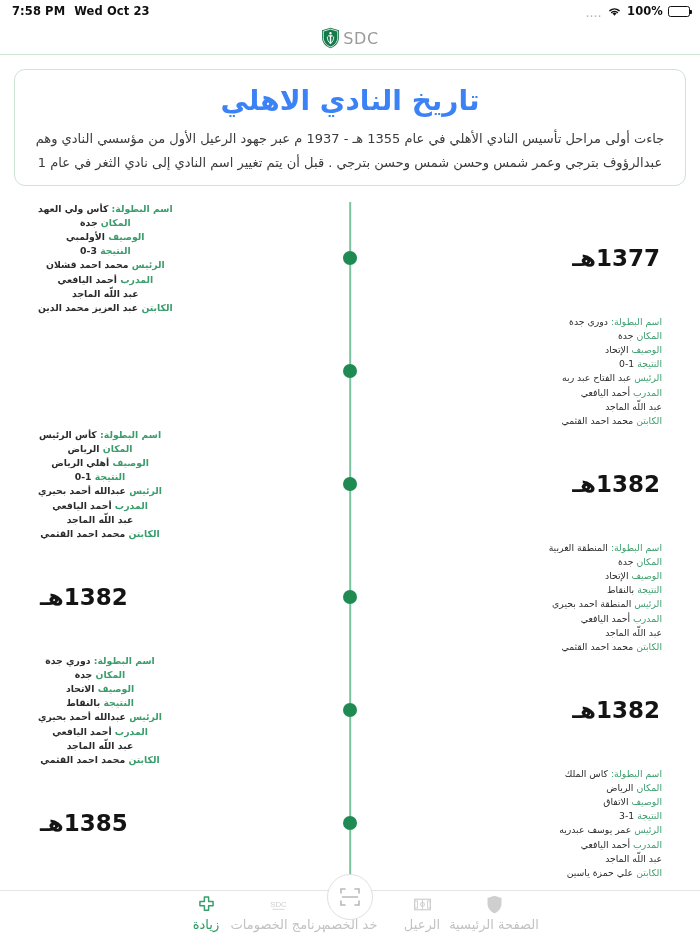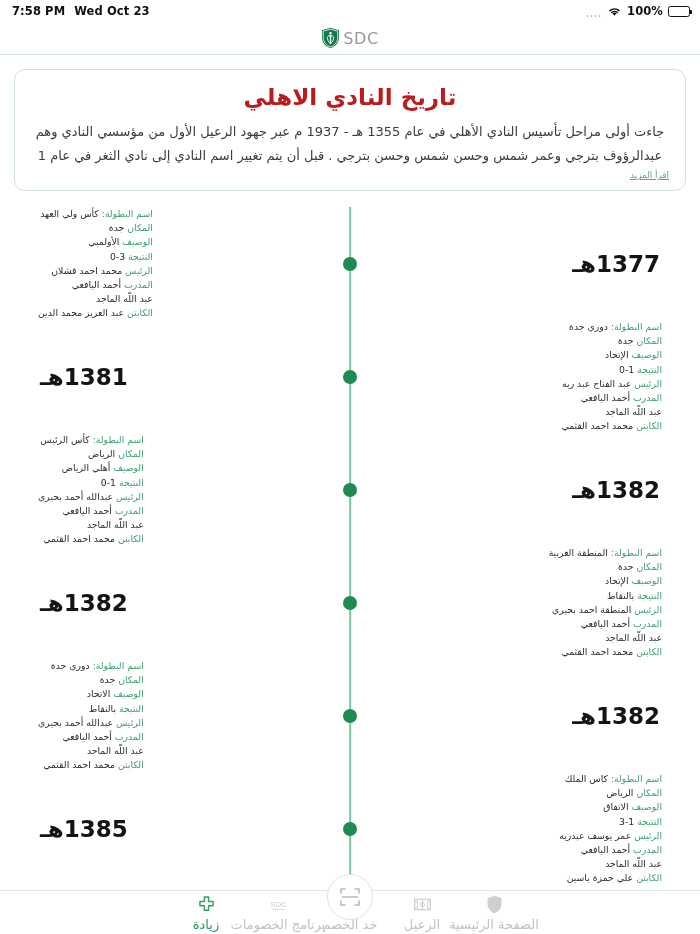--- a/index.html
+++ b/index.html
@@ -90,22 +90,22 @@
   
   .intro-card {
     margin-top: 14px;
     border: 1px solid #cfe3d6;
     border-radius: 11px;
     background: #fff;
     padding: 12px 16px 10px 16px;
     text-align: center;
   }
   .intro-title {
-    color: #b91c1c;
-    font-size: 23px;
+    color: #3b82f6;
+    font-size: 28px;
     font-weight: bold;
     line-height: 1.35;
     margin-bottom: 7px;
   }
   .intro-body {
     font-size: 13px;
     line-height: 1.85;
     color: #3b3b3b;
     text-align: center;
     padding: 0 2px;
@@ -158,21 +158,21 @@
     font-size: 23px;
     font-weight: bold;
     color: #141414;
     letter-spacing: -0.2px;
     direction: rtl;
     text-align: center;
   }
 
   
   .tl-row.year-right .tl-side.year-cell { align-items: flex-start; padding-right: 26px; }
-  .tl-row.year-right .tl-side.det-cell  { align-items: flex-end; text-align: right; padding-left: 24px; }
+  .tl-row.year-right .tl-side.det-cell  { align-items: flex-end; text-align: center; padding-left: 24px; font-weight: bold; }
 
   .tl-row.year-left .tl-side.det-cell   { align-items: flex-start; text-align: right; padding-right: 24px; }
   .tl-row.year-left .tl-side.year-cell  { align-items: flex-end; padding-left: 26px; }
 
   .dot {
     position: absolute;
     right: 50%;
     top: 50%;
     transform: translate(50%, -50%);
     width: 14px;
@@ -254,23 +254,20 @@
       </svg>
       <span class="brand-text">SDC</span>
     </div>
   </div>
 
   <div class="content">
 
     <div class="intro-card">
       <div class="intro-title">تاريخ النادي الاهلي</div>
       <div class="intro-body">جاءت أولى مراحل تأسيس النادي الأهلي في عام 1355 هـ - 1937 م عبر جهود الرعيل الأول من مؤسسي النادي وهم عبدالرؤوف بترجي وعمر شمس وحسن شمس وحسن بترجي . قبل أن يتم تغيير اسم النادي إلى نادي الثغر في عام 1</div>
-      <div class="read-more-wrap">
-        <a class="read-more" href="#">اقرأ المزيد</a>
-      </div>
     </div>
 
     <div class="timeline" id="timeline">
       <div class="axis"></div>
     <div class="tl-row year-right">
           <div class="tl-side year-cell">
             <div class="year">1377هـ</div>
           </div>
           <div class="tl-side det-cell">
             <div class="details">
@@ -291,23 +288,20 @@
             <div class="details">
               <div class="ln"><span class="lbl">اسم البطولة:</span> <span class="val">دوري جدة</span></div>
               <div class="ln"><span class="lbl">المكان</span> <span class="val">جدة</span></div>
               <div class="ln"><span class="lbl">الوصيف</span> <span class="val">الإتحاد</span></div>
               <div class="ln"><span class="lbl">النتيجة</span> <span class="val">1-0</span></div>
               <div class="ln"><span class="lbl">الرئيس</span> <span class="val">عبد الفتاح عبد ربه</span></div>
               <div class="ln"><span class="lbl">المدرب</span> <span class="val">أحمد اليافعي</span></div>
               <div class="ln"><span class="val">عبد اللّه الماجد</span></div>
               <div class="ln"><span class="lbl">الكابتن</span> <span class="val">محمد احمد القثمي</span></div>
             </div>
-          </div>
-          <div class="tl-side year-cell">
-            <div class="year">1381هـ</div>
           </div>
           <div class="dot"></div>
         </div>
         <div class="tl-row year-right">
           <div class="tl-side year-cell">
             <div class="year">1382هـ</div>
           </div>
           <div class="tl-side det-cell">
             <div class="details">
               <div class="ln"><span class="lbl">اسم البطولة:</span> <span class="val">كأس الرئيس</span></div>

